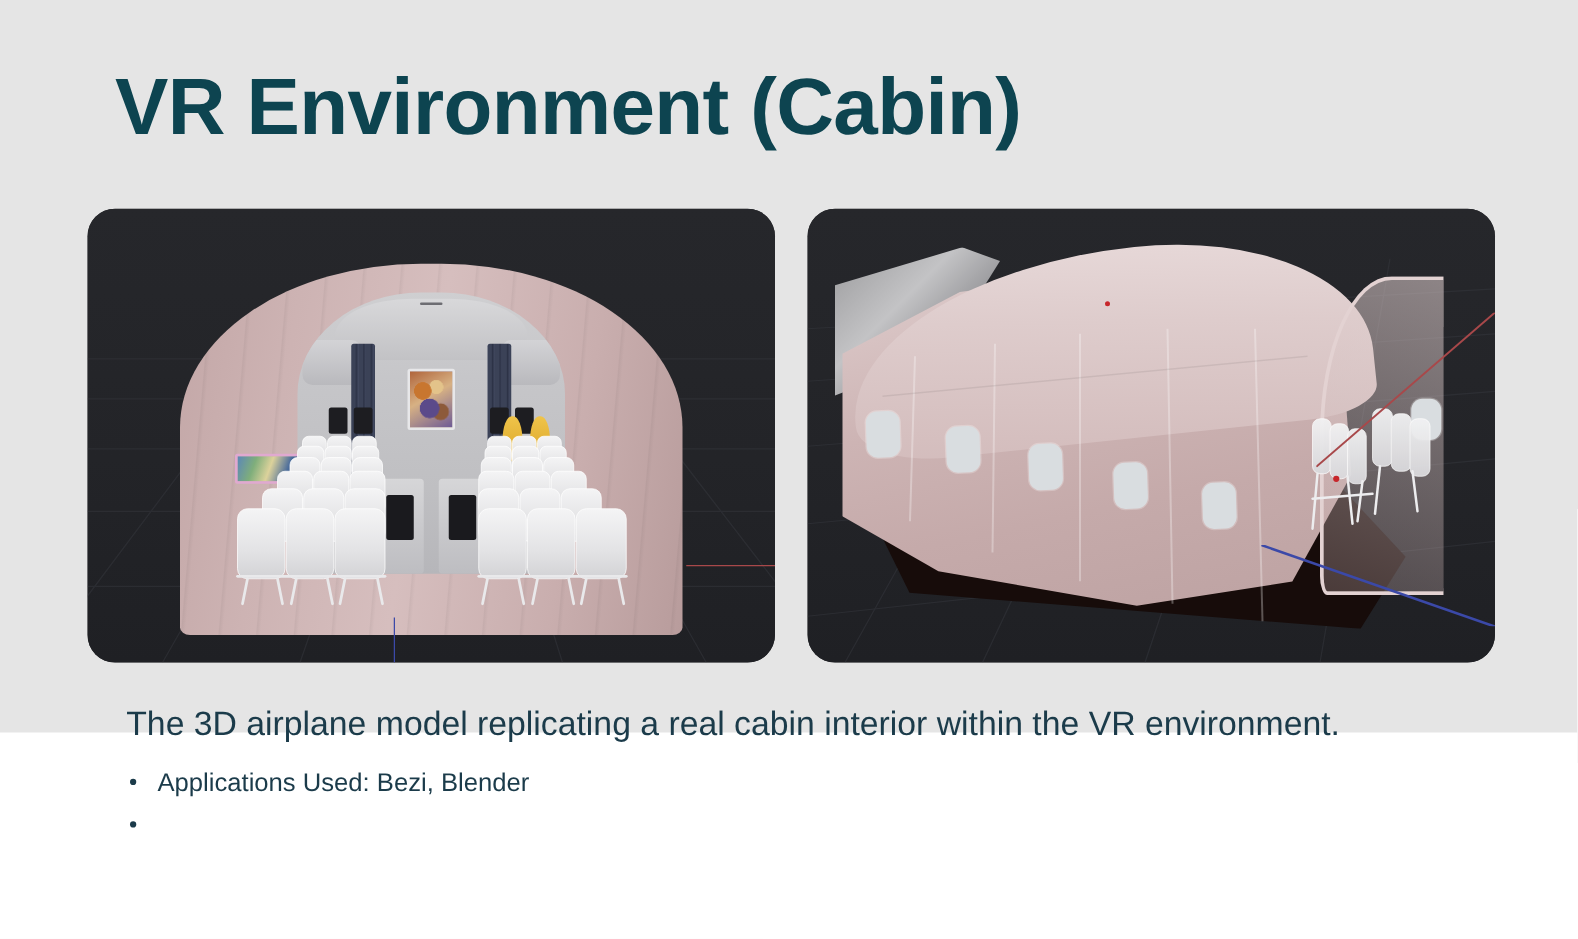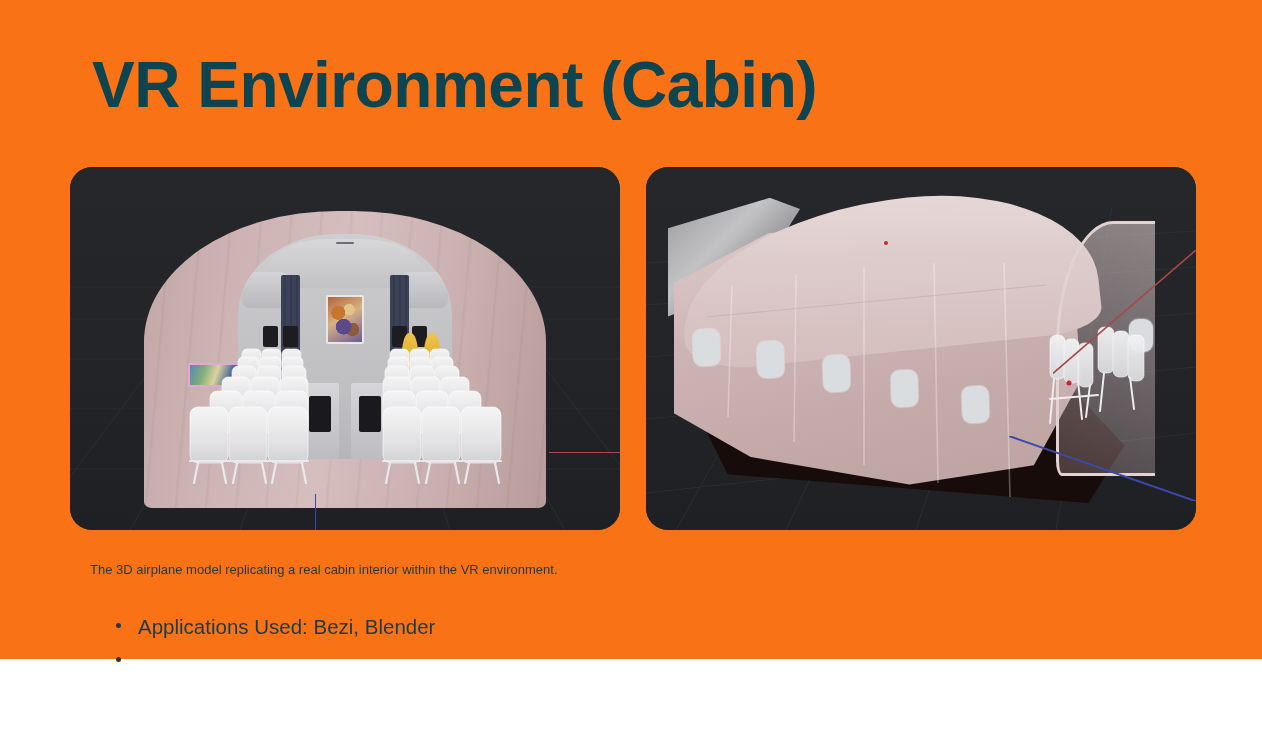--- a/index.html
+++ b/index.html
@@ -9,22 +9,22 @@
     width: 1262px;
     height: 751px;
     overflow: hidden;
     background: #ffffff;
     font-family: "Liberation Sans", "DejaVu Sans", sans-serif;
   }
 
   .slide {
     position: relative;
     width: 1262px;
-    height: 659px;
-    background: #f97316;
+    height: 586px;
+    background: #e5e5e5;
   }
 
   
   .slide-title {
     position: absolute;
     left: 92px;
     top: 52px;
     font-size: 64px;
     line-height: 1.05;
     font-weight: 700;
@@ -321,31 +321,31 @@
   }
   .axis-blue-d {
     position: absolute;
     right: 0; bottom: 8%;
     width: 34%; height: 18%;
   }
 
   
   .caption {
     position: absolute;
-    left: 90px;
+    left: 101px;
     top: 561px;
-    font-size: 13px;
+    font-size: 27px;
     line-height: 1.35;
     color: #1b3b4a;
     white-space: nowrap;
   }
 
   .bullet-list {
     position: absolute;
-    left: 113px;
+    left: 101px;
     top: 610px;
     list-style: none;
   }
   .bullet-item {
     position: relative;
     padding-left: 25px;
     font-size: 20.5px;
     line-height: 1.68;
     color: #1b3b4a;
     white-space: nowrap;

